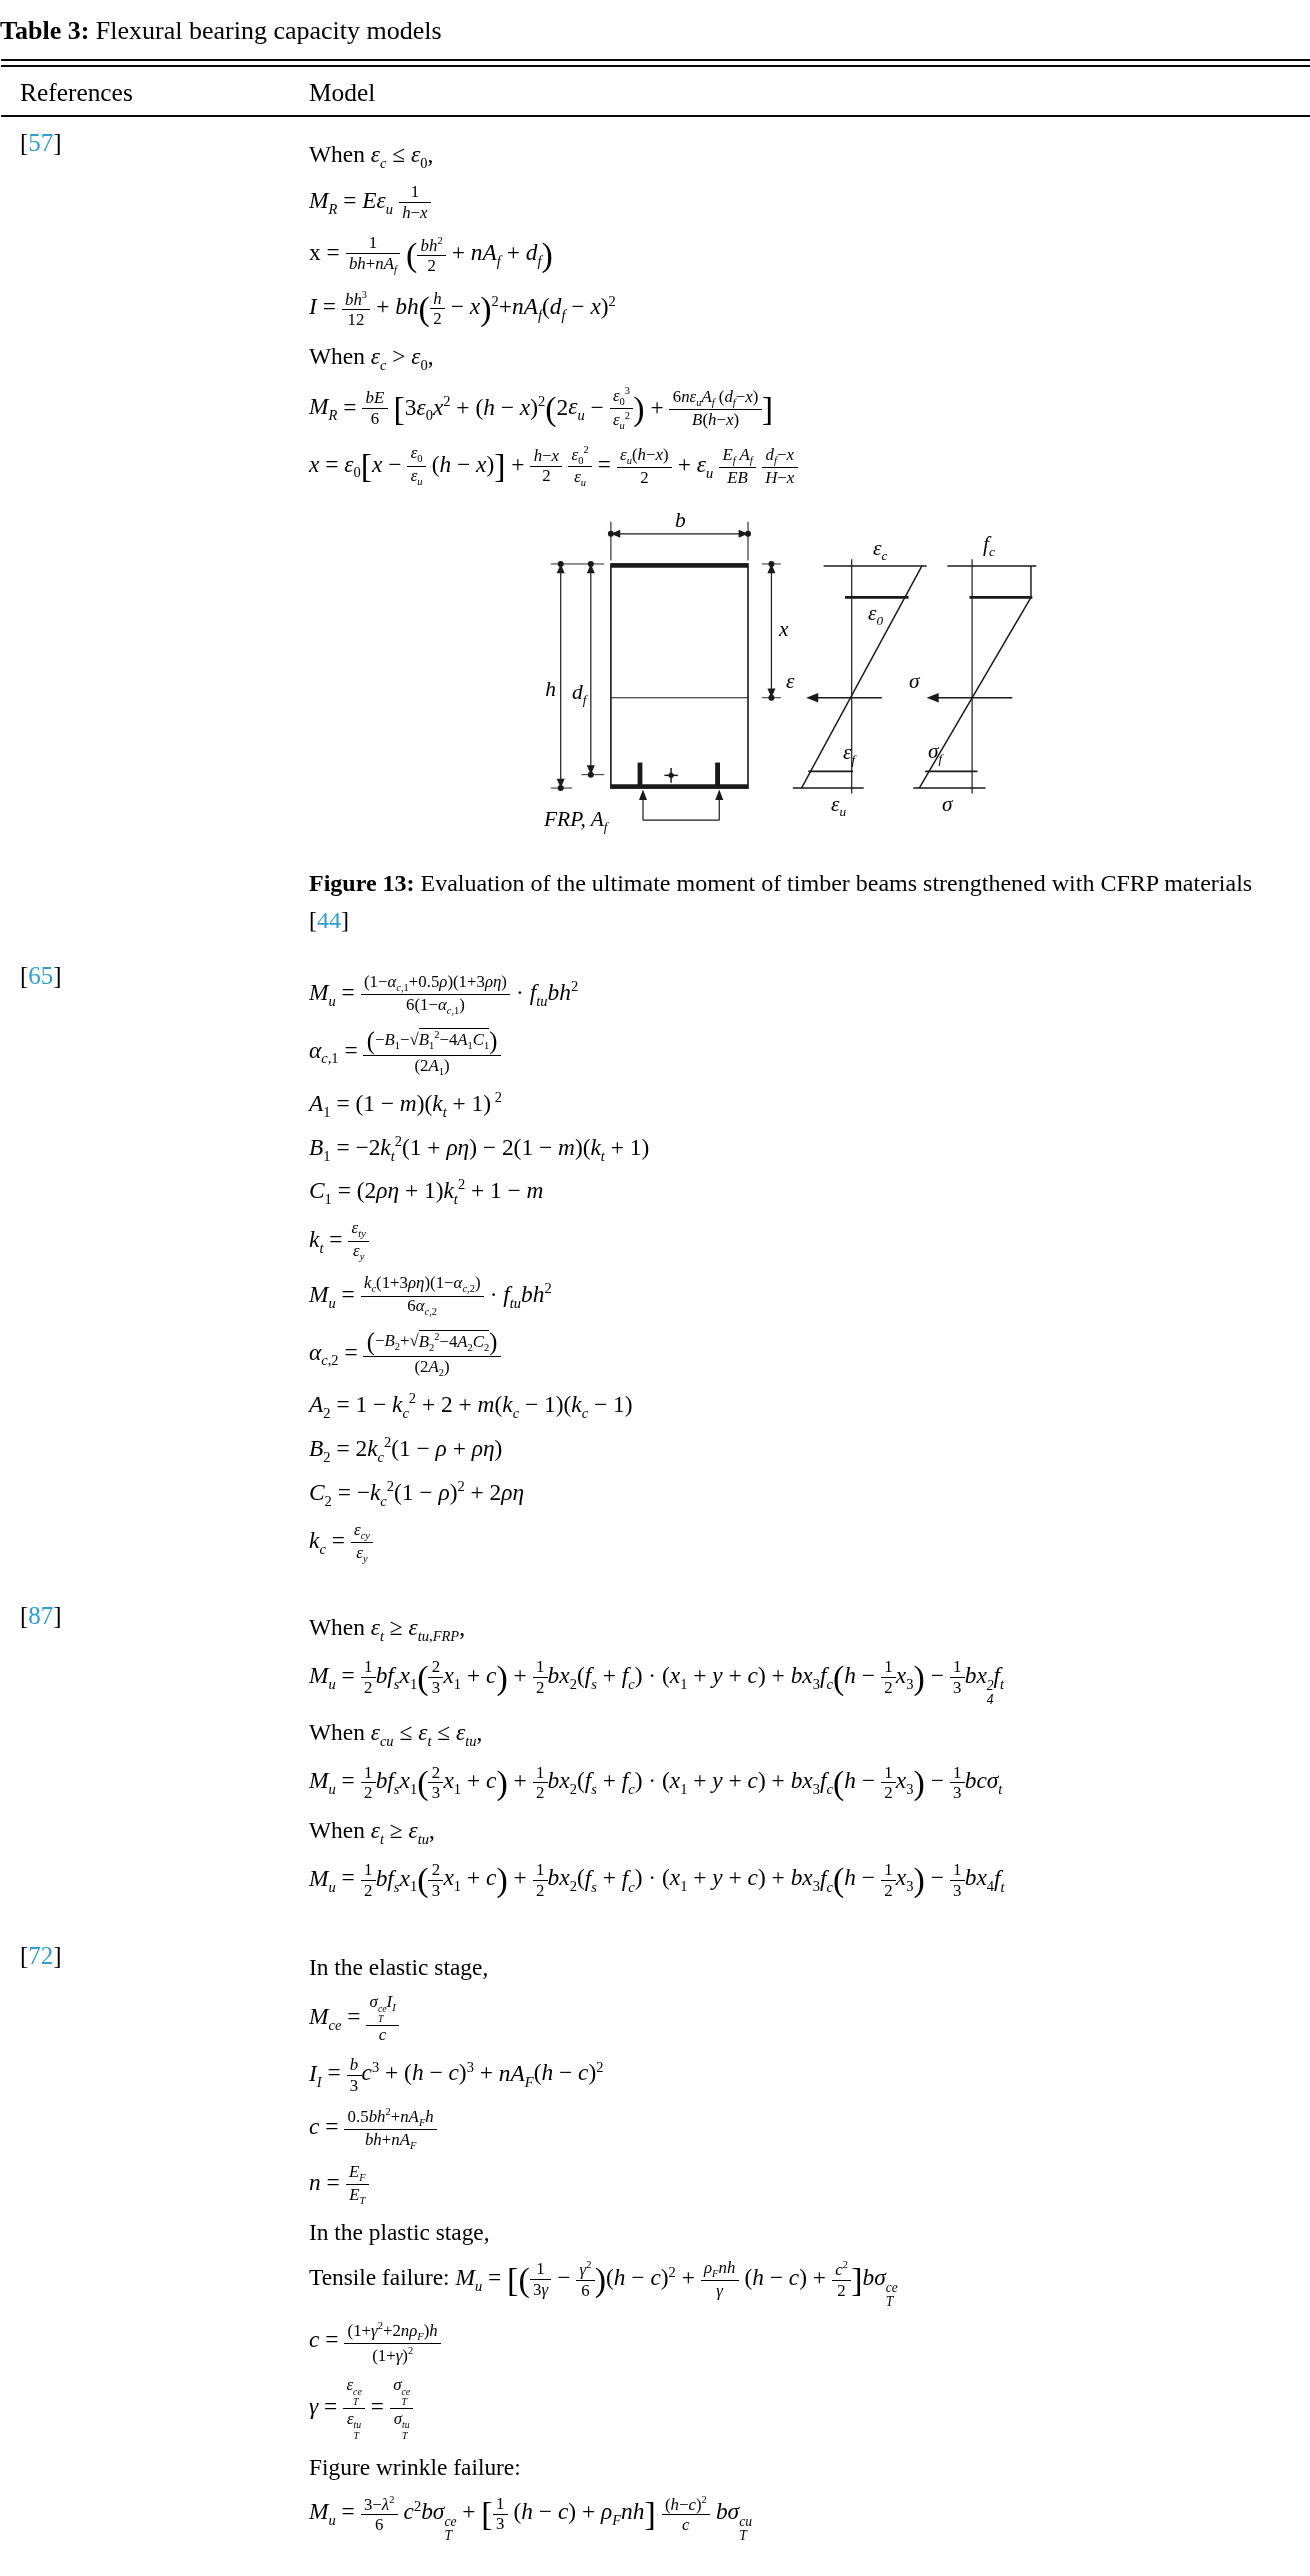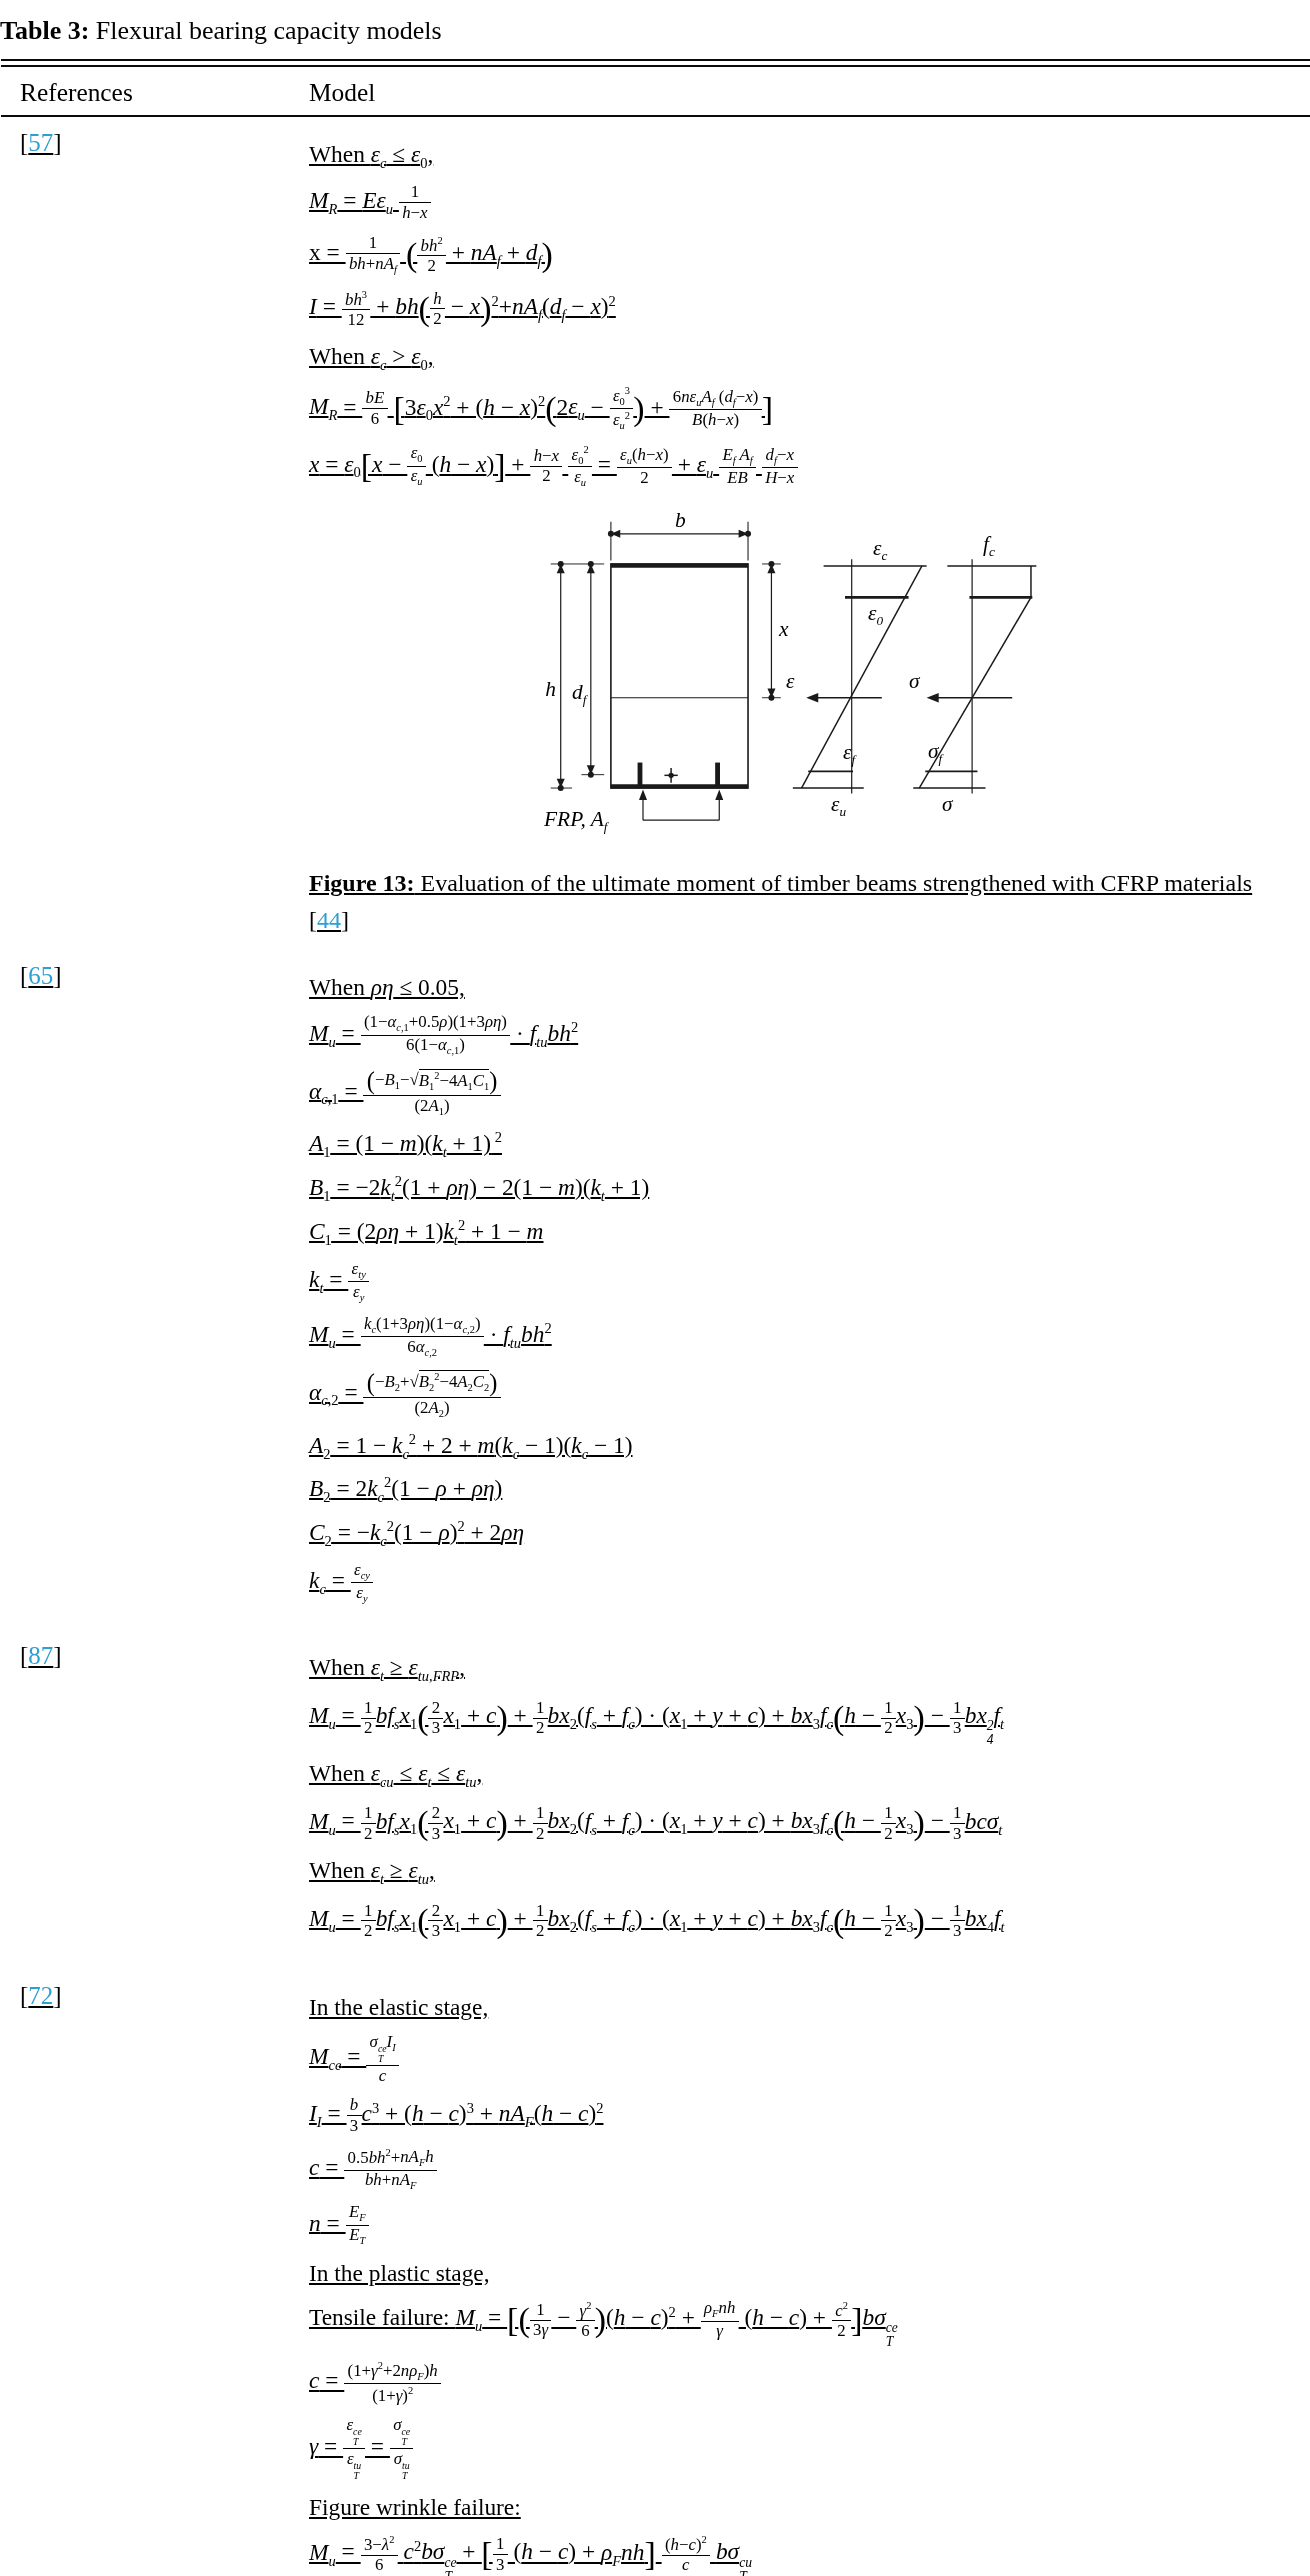--- a/index.html
+++ b/index.html
@@ -5,21 +5,21 @@
   html,body{margin:0;padding:0;background:#ffffff;}
   body{width:1311px;height:2576px;overflow:hidden;color:#000;
        font-family:"Liberation Serif","DejaVu Serif",serif;}
   .page{padding:6.7px 0 0 0;}
   .title{text-align:left;font-size:26px;margin:9.4px 0 13.4px 0;}
   .rule2{height:4px;border-top:2px solid #0a0a0a;border-bottom:2px solid #0a0a0a;margin:0 1.3px;}
   .rule1{border-top:2px solid #0a0a0a;margin:0 1.3px;}
   .thead{display:flex;font-size:25.4px;padding:10.7px 0 8px 0;}
   .refcol{width:309px;padding-left:20px;box-sizing:border-box;flex:none;}
   .modelcol{flex:1;}
-  .row{display:flex;margin-top:12px;text-decoration:underline;}
+  .row{display:flex;margin-top:12px;}
   .refcell{width:309px;padding-left:20px;box-sizing:border-box;flex:none;font-size:25px;}
   .modelcell{flex:1;padding-right:20px;}
   .blue{color:#2E9FD4;}
   .eq{font-size:23.4px;margin:10px 0;line-height:1.3;white-space:nowrap;}
   .f{display:inline-block;vertical-align:middle;text-align:center;font-size:.72em;line-height:1.08;}
   .f .n{display:block;border-bottom:1.3px solid #000;padding:0.7px 3.3px;}
   .f .d{display:block;padding:0.7px 3.3px;}
   .bg{font-size:1.45em;vertical-align:middle;}
   .sq{white-space:nowrap;}
   .ov{border-top:1.3px solid #000;padding-top:0.7px;}
@@ -149,21 +149,20 @@
       </div>
 
       <div class="caption"><b>Figure 13:</b> Evaluation of the ultimate moment of timber beams strengthened with CFRP materials [<span class="blue">44</span>]</div>
     </div>
   </div>
 
   <div class="row" style="margin-top:23px;">
     <div class="refcell">[<span class="blue">65</span>]</div>
     <div class="modelcell">
       <div class="eqs">
-          <div class="eq">When <i>ρη</i> ≤ 0.05,</div>
           <div class="eq"><i>M<sub>u</sub></i> = <span class="f"><span class="n">(1−<i>α</i><sub><i>c</i>,1</sub>+0.5<i>ρ</i>)(1+3<i>ρη</i>)</span><span class="d">6(1−<i>α</i><sub><i>c</i>,1</sub>)</span></span> · <i>f<sub>tu</sub>bh</i><sup>2</sup></div>
           <div class="eq"><i>α</i><sub><i>c</i>,1</sub> = <span class="f"><span class="n"><span class="bg">(</span>−<i>B</i><sub>1</sub>−<span class="sq">√<span class="ov"><i>B</i><sub>1</sub><sup>2</sup>−4<i>A</i><sub>1</sub><i>C</i><sub>1</sub></span></span><span class="bg">)</span></span><span class="d">(2<i>A</i><sub>1</sub>)</span></span></div>
           <div class="eq"><i>A</i><sub>1</sub> = (1 − <i>m</i>)(<i>k<sub>t</sub></i> + 1)<sup> 2</sup></div>
           <div class="eq"><i>B</i><sub>1</sub> = −2<i>k<sub>t</sub></i><sup>2</sup>(1 + <i>ρη</i>) − 2(1 − <i>m</i>)(<i>k<sub>t</sub></i> + 1)</div>
           <div class="eq"><i>C</i><sub>1</sub> = (2<i>ρη</i> + 1)<i>k<sub>t</sub></i><sup>2</sup> + 1 − <i>m</i></div>
           <div class="eq"><i>k<sub>t</sub></i> = <span class="f"><span class="n"><i>ε<sub>ty</sub></i></span><span class="d"><i>ε<sub>y</sub></i></span></span></div>
           <div class="eq"><i>M<sub>u</sub></i> = <span class="f"><span class="n"><i>k<sub>c</sub></i>(1+3<i>ρη</i>)(1−<i>α</i><sub><i>c</i>,2</sub>)</span><span class="d">6<i>α</i><sub><i>c</i>,2</sub></span></span> · <i>f<sub>tu</sub>bh</i><sup>2</sup></div>
           <div class="eq"><i>α</i><sub><i>c</i>,2</sub> = <span class="f"><span class="n"><span class="bg">(</span>−<i>B</i><sub>2</sub>+<span class="sq">√<span class="ov"><i>B</i><sub>2</sub><sup>2</sup>−4<i>A</i><sub>2</sub><i>C</i><sub>2</sub></span></span><span class="bg">)</span></span><span class="d">(2<i>A</i><sub>2</sub>)</span></span></div>
           <div class="eq"><i>A</i><sub>2</sub> = 1 − <i>k<sub>c</sub></i><sup>2</sup> + 2 + <i>m</i>(<i>k<sub>c</sub></i> − 1)(<i>k<sub>c</sub></i> − 1)</div>
           <div class="eq"><i>B</i><sub>2</sub> = 2<i>k<sub>c</sub></i><sup>2</sup>(1 − <i>ρ</i> + <i>ρη</i>)</div>

